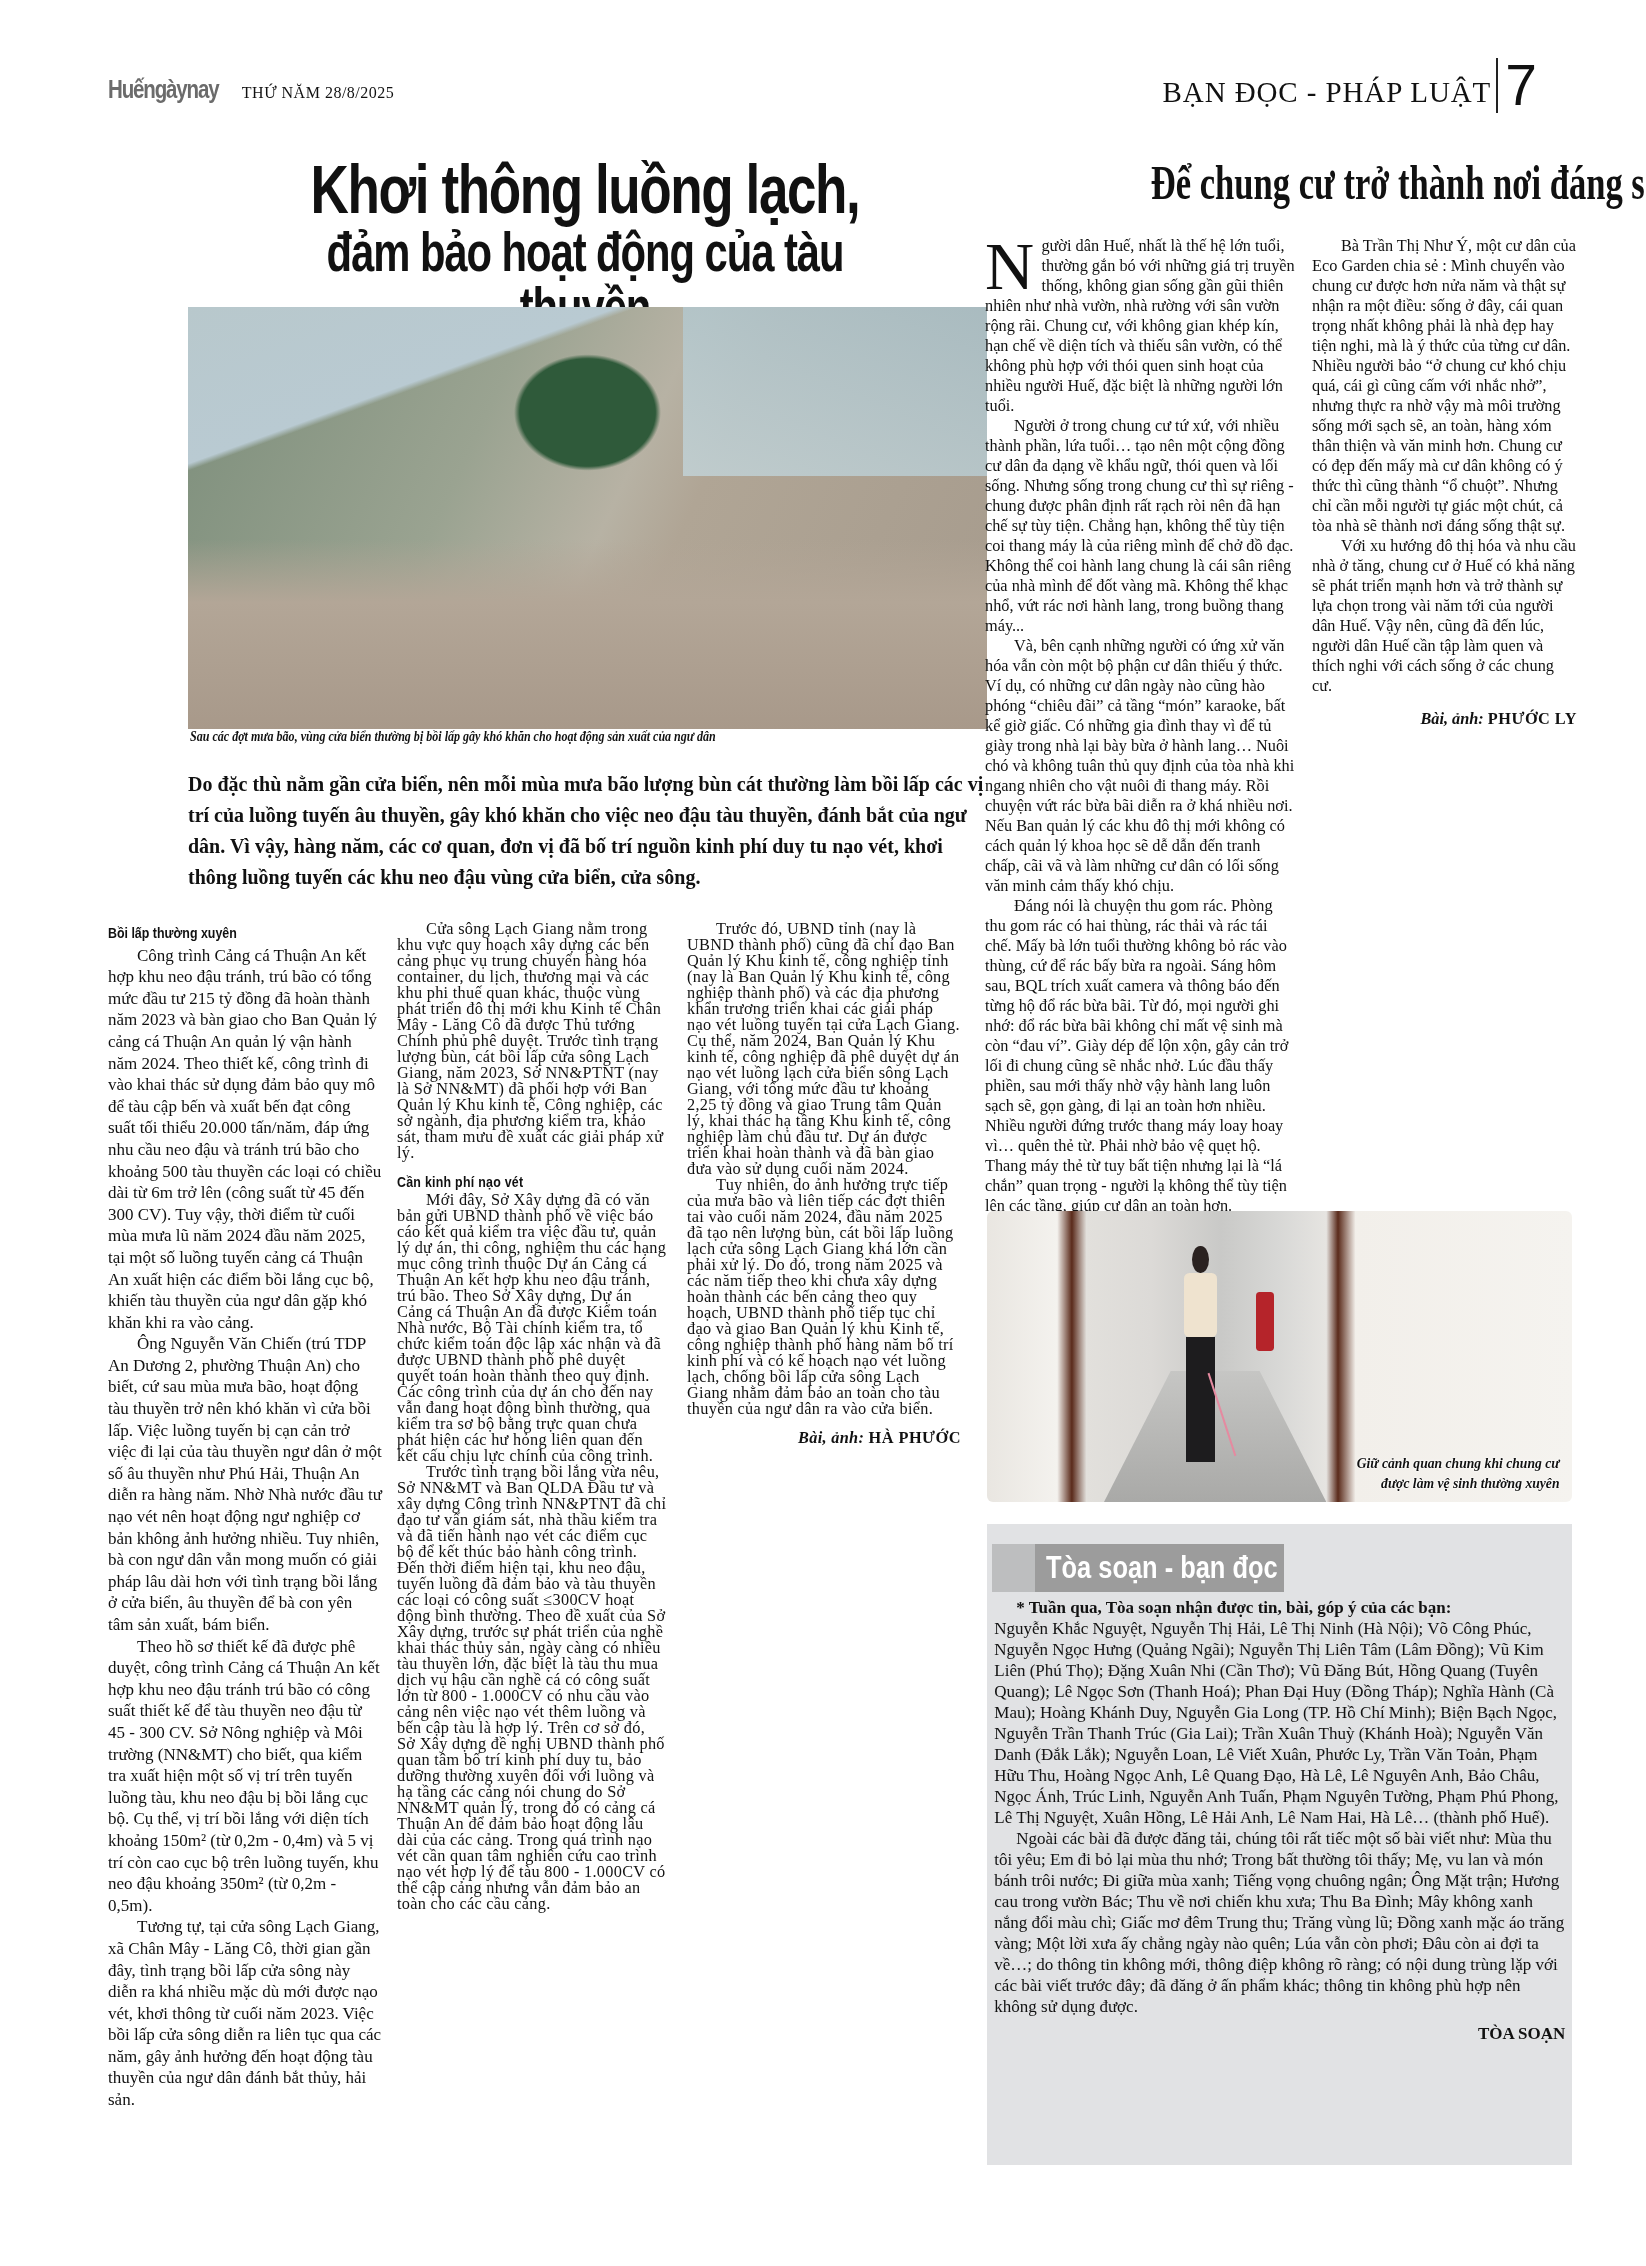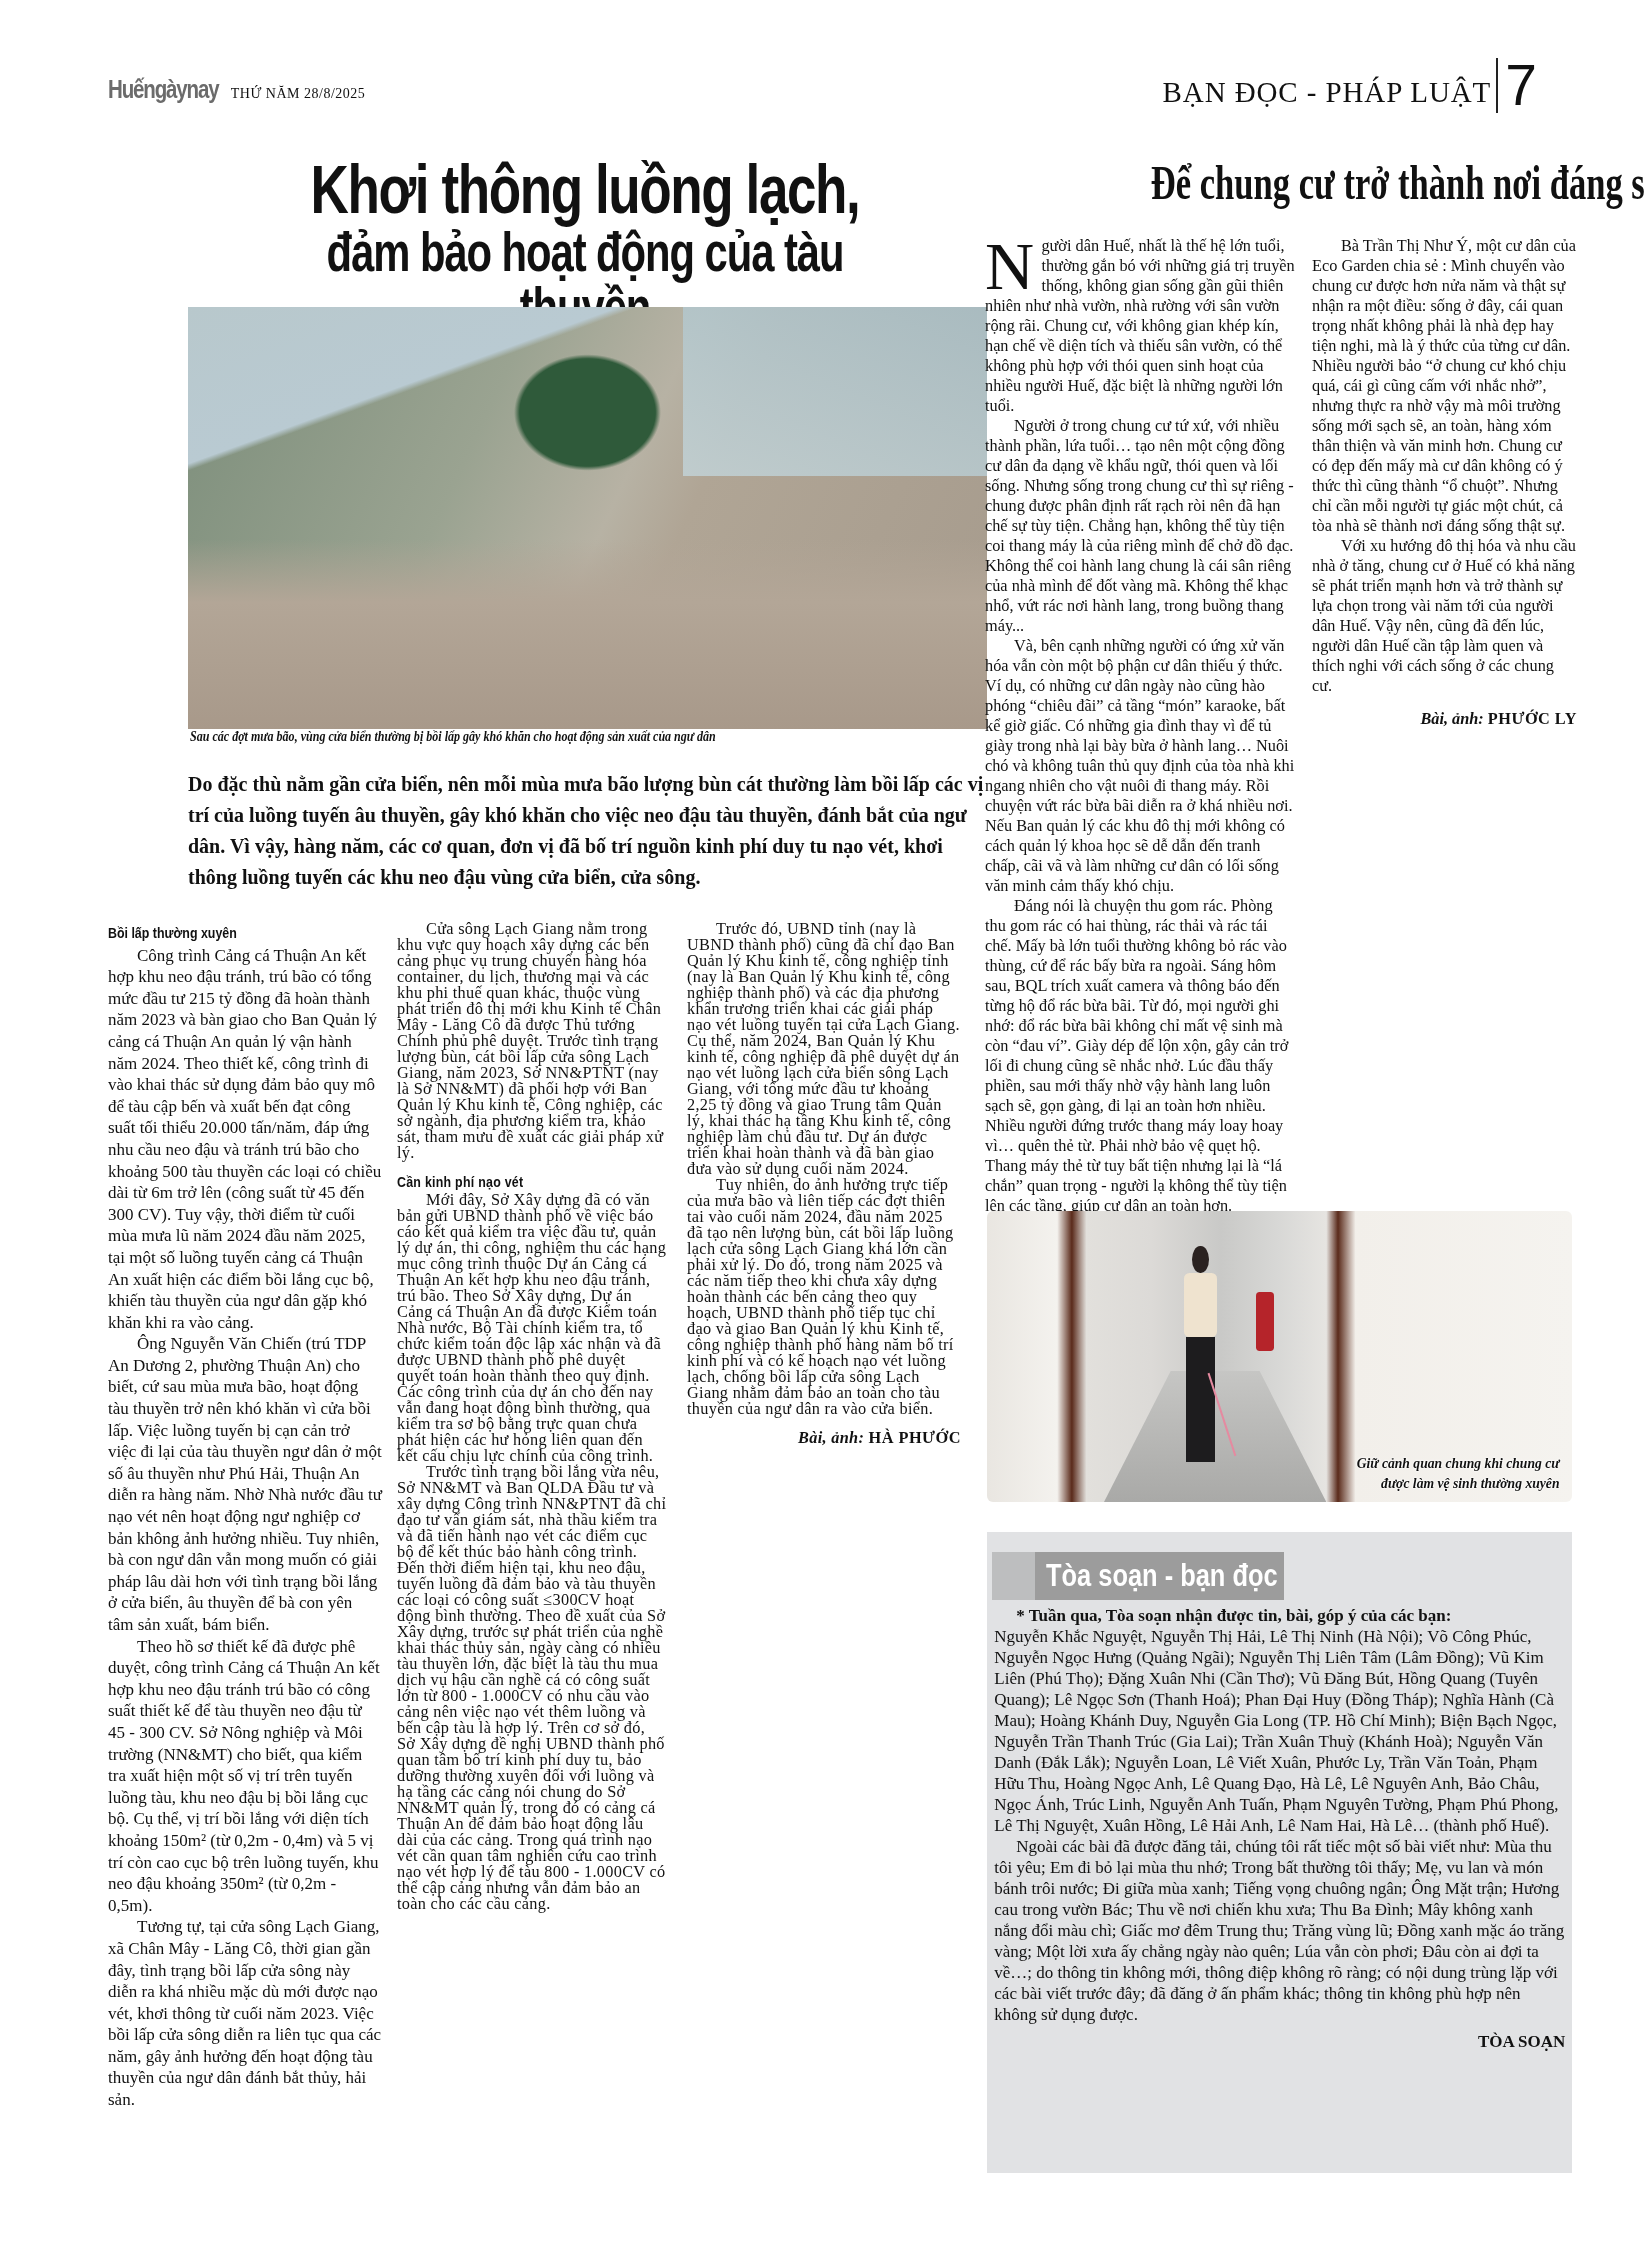--- a/index.html
+++ b/index.html
@@ -1,21 +1,21 @@
 <!DOCTYPE html>
 <html style="font-size:14.6px"><head>
 <meta charset="utf-8">
 <style>
   * { box-sizing: border-box; margin: 0; padding: 0; }
   html, body { width: 1647px; height: 2267px; background: #ffffff; }
   body { position: relative; font-family: "Liberation Serif", "DejaVu Serif", serif; color: #111; overflow: hidden; }
 
   .header-left { position: absolute; left: 108px; top: 75px; display: flex; align-items: baseline; gap: 12.8px; }
   .logo { font-family: "Liberation Sans", sans-serif; font-weight: bold; font-size: 25px; color: #6b6b6b; letter-spacing: -1.4px; transform: scaleX(0.82); transform-origin: left; display: inline-block; width: 110px; }
-  .date { font-size: 14px; letter-spacing: 0.5px; }
+  .date { font-size: 16px; letter-spacing: 0.5px; margin-left: 11px; }
   .header-right { position: absolute; right: 110px; top: 57px; display: flex; align-items: center; }
   .section { font-size: 29px; letter-spacing: 0.9px; margin-right: 5px; margin-top: 14.6px; }
   .page-rule { width: 1.8px; height: 55px; background: #222; margin-right: 7.3px; }
   .page-no { font-family: "Liberation Sans", sans-serif; font-size: 57px; font-weight: normal; line-height: 1; }
 
   .title1 { position: absolute; left: 183px; top: 155px; width: 804px; text-align: center; font-family: "Liberation Sans", sans-serif; font-weight: bold; line-height: 1.0; }
   .title1 .l1 { font-size: 68px; letter-spacing: -1.8px; transform: scaleX(0.78); display: block; }
   .title1 .l2 { font-size: 55px; letter-spacing: -1.4px; transform: scaleX(0.76); display: block; margin-top: 1.8px; }
 
   .photo1 { position: absolute; left: 188px; top: 307px; width: 799px; height: 422px;
@@ -53,21 +53,21 @@
     background: linear-gradient(90deg, #e9e6e1 0%, #f4f2ee 12%, #5a2a1a 14.5%, #e2e0dc 17%, #dcdad7 28%, #c9c9c7 40%, #d8d8d6 50%, #e6e4e1 58%, #5a2a1a 60%, #f2efea 63%, #f5f3ef 100%); border-radius: 6px; }
   .photo2 .floor { position: absolute; left: 20%; right: 42%; bottom: 0; height: 45%; background: linear-gradient(to bottom, #c6c6c4, #a9a9a7); clip-path: polygon(30% 0, 70% 0, 100% 100%, 0 100%); }
   .photo2 .person { position: absolute; left: 33%; top: 12%; width: 7%; height: 78%; }
   .photo2 .person .head { position: absolute; left: 30%; top: 0; width: 40%; height: 12%; background: #2a2220; border-radius: 50%; }
   .photo2 .person .shirt { position: absolute; left: 10%; top: 12%; width: 80%; height: 28%; background: #efe3cf; border-radius: 5.5px; }
   .photo2 .person .pants { position: absolute; left: 15%; top: 40%; width: 70%; height: 55%; background: #1d1c1e; }
   .photo2 .broom { position: absolute; left: 40%; top: 55%; width: 1.8px; height: 30%; background: #e58aa0; transform: rotate(-18deg); }
   .photo2 .extinguisher { position: absolute; left: 46%; top: 28%; width: 3%; height: 20%; background: #b5242a; border-radius: 3.7px; }
   .caption2 { position: absolute; right: 12.8px; bottom: 9.1px; text-align: right; font-style: italic; font-weight: bold; font-size: 15.5px; line-height: 20px; color: #111; text-shadow: 0 0 1.8px #fff, 0 0 1.8px #fff, 0 0 2.7px #fff; transform: scaleX(0.88); transform-origin: right; }
 
-  .box { position: absolute; left: 987px; top: 1524px; width: 585px; height: 641px; background: #e1e2e4; margin-top: 8px; }
+  .box { position: absolute; left: 987px; top: 1524px; width: 585px; height: 641px; background: #e1e2e4; }
   .box-head-bar { position: absolute; left: 4.6px; top: 20px; width: 292px; height: 48px; background: #bdbebf; }
   .box-head { position: absolute; left: 48px; top: 20px; width: 249px; height: 48px; background: #9c9c9c; color: #fff; font-family: "Liberation Sans", sans-serif; font-weight: bold; font-size: 31px; line-height: 48px; padding-left: 11px; white-space: nowrap; }
   .box-head span { display: inline-block; transform: scaleX(0.82); transform-origin: left; }
   .box-body { position: absolute; left: 7.3px; top: 73px; width: 571px; font-size: 17px; line-height: 21px; }
   .box-body p { text-indent: 22px; }
   .box-body .intro { font-weight: bold; }
   .box-body .sign { text-align: right; font-weight: bold; margin-top: 5.5px; }
 </style>
 </head>
 <body>

